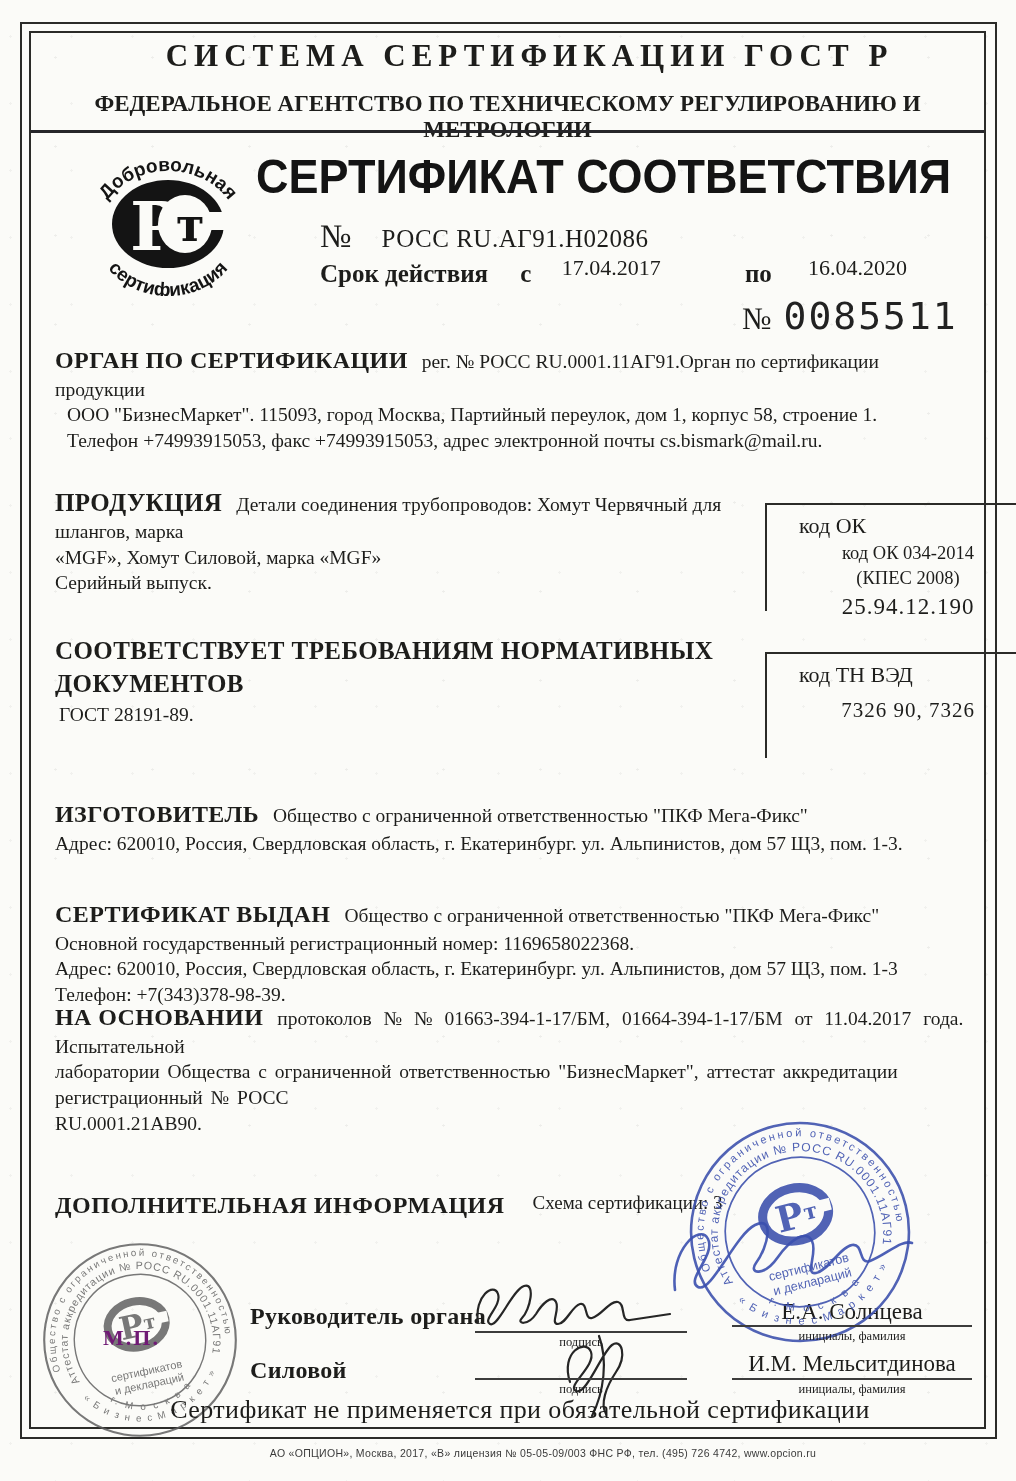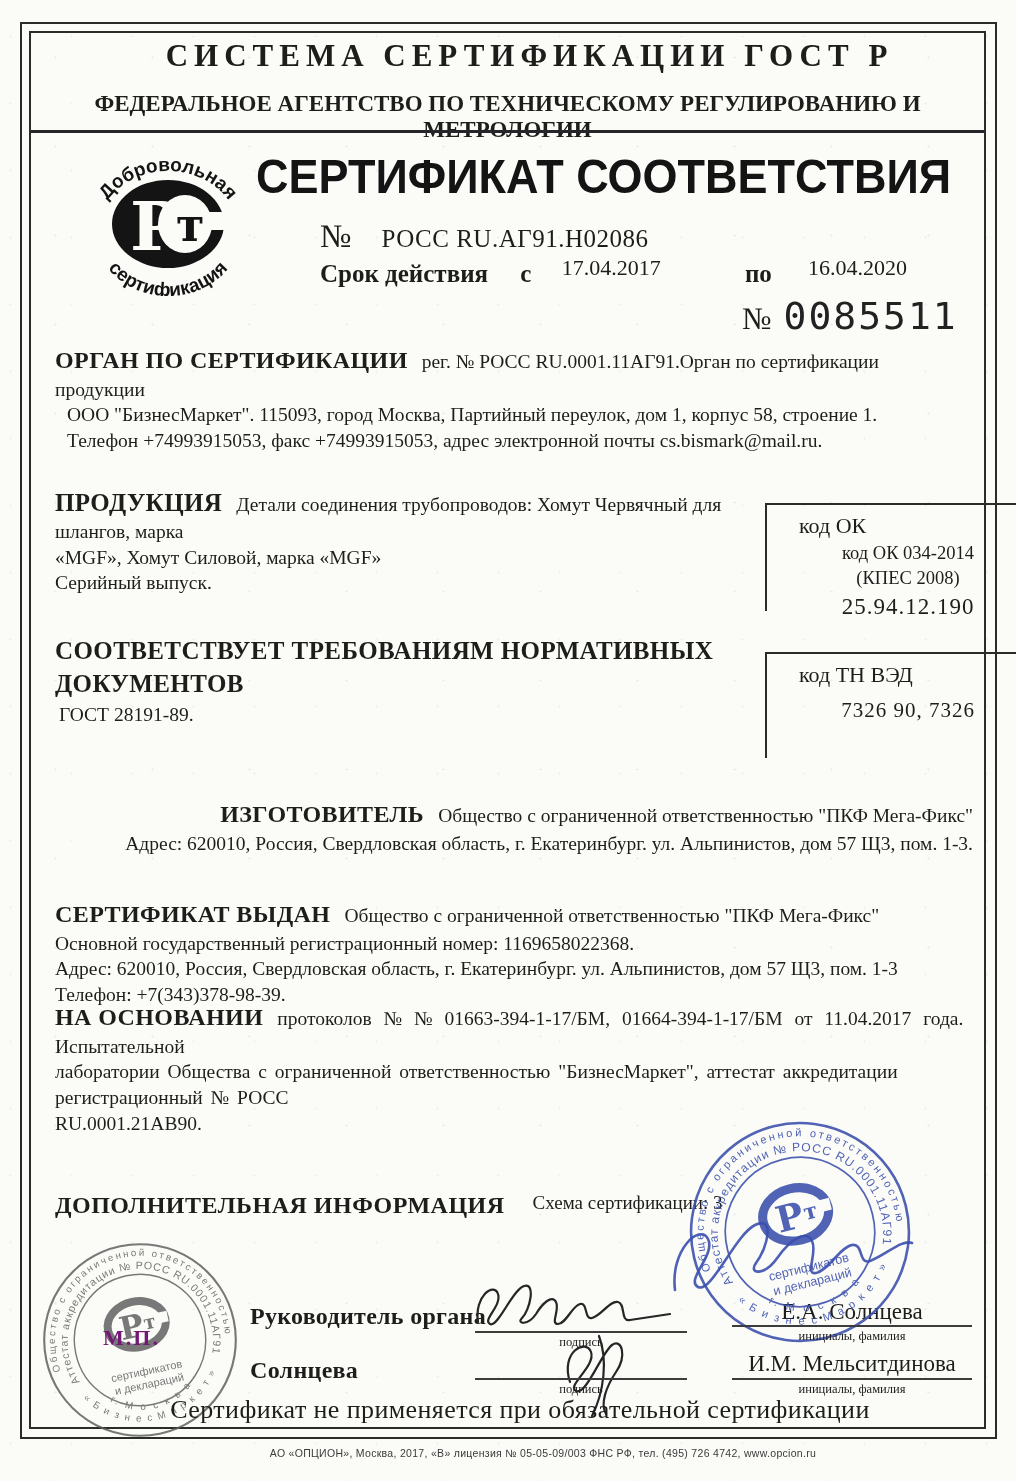--- a/index.html
+++ b/index.html
@@ -30,21 +30,21 @@
   #blankno .bn-sign{font-size:31px;}
   #blankno .bn-digits{font-family:"DejaVu Sans Mono",monospace;font-size:38px;letter-spacing:2px;color:#222;}
   .sec{left:55px;font-size:19.5px;line-height:1.32;}
   .sec .t{font-weight:bold;letter-spacing:.4px;}
   .sec .inline{margin-left:14px;}
   #sec-organ{top:345px;width:918px;} #sec-organ .t{font-size:24px;}
   #sec-organ .ln{margin-left:12px;}
   #sec-prod{top:486px;width:712px;} #sec-prod .t{font-size:25px;}
   #sec-conf{top:634px;width:712px;} #sec-conf .t{font-size:25px;}
   #sec-conf .ln{margin-left:4px;margin-top:2px;}
-  #sec-manu{top:799px;width:918px;text-align:right;} #sec-manu .t{font-size:24px;}
+  #sec-manu{top:799px;width:918px;} #sec-manu .t{font-size:24px;}
   #sec-issued{top:899px;width:918px;} #sec-issued .t{font-size:24px;}
   #sec-basis{top:1002px;width:918px;} #sec-basis .t{font-size:24px;}
   #sec-basis .inline{word-spacing:7px;}
   #sec-basis .ln{word-spacing:3px;}
   #sec-add{top:1190px;width:918px;} #sec-add .t{font-size:24px;letter-spacing:.5px;}
   #sec-add .inline{font-size:19px;position:relative;top:-4px;margin-left:28px;}
   .codebox{left:765px;width:218px;border-top:2px solid #2b2b28;border-left:2px solid #2b2b28;
            padding:8px 0 0 32px;}
   #codeok{top:503px;height:98px;} #codetnved{top:652px;height:96px;}
   .codebox .lbl{font-size:22px;}
@@ -232,21 +232,21 @@
     </g>
   </svg>
 
   <svg class="abs" style="left:660px;top:1195px" width="280" height="140" viewBox="0 0 280 140">
     <path d="M15,95 C10,55 40,28 48,44 C56,60 25,85 38,92 C51,99 75,40 95,30 C115,20 108,52 96,68
              C88,79 104,82 118,62 C130,45 146,34 152,46 C158,58 144,80 156,78 C168,76 180,52 192,50
              C204,48 198,70 210,66 C226,60 242,44 252,48" fill="none" stroke="#3a4fae" stroke-width="2.6" stroke-linecap="round" opacity="0.9"></path>
   </svg>
 
   <div class="abs role" id="role-head">Руководитель органа</div>
-  <div class="abs role" id="role-expert">Солнцева</div>
+  <div class="abs role" id="role-expert">Силовой</div>
 
   <svg class="abs" style="left:470px;top:1278px" width="210" height="58" viewBox="0 0 210 58">
     <path d="M8,44 C4,18 24,4 28,16 C32,28 12,42 20,46 C28,50 42,12 54,8 C66,4 60,32 52,40
              C46,46 58,48 66,36 C72,26 82,16 86,24 C90,32 80,46 88,46 C96,46 102,28 110,26
              C118,24 114,42 122,40 C132,37 140,22 148,24 C156,26 150,44 160,42 L200,36" fill="none" stroke="#262626" stroke-width="2.2" stroke-linecap="round"></path>
   </svg>
   <svg class="abs" style="left:540px;top:1330px" width="130" height="88" viewBox="0 0 130 88">
     <path d="M30,52 C20,22 46,8 51,22 C56,36 26,56 36,61 C46,66 62,22 72,15 C82,8 87,26 76,42
              C66,57 60,74 66,84 M59,6 C68,30 64,62 52,86" fill="none" stroke="#262626" stroke-width="2.2" stroke-linecap="round"></path>
   </svg>

